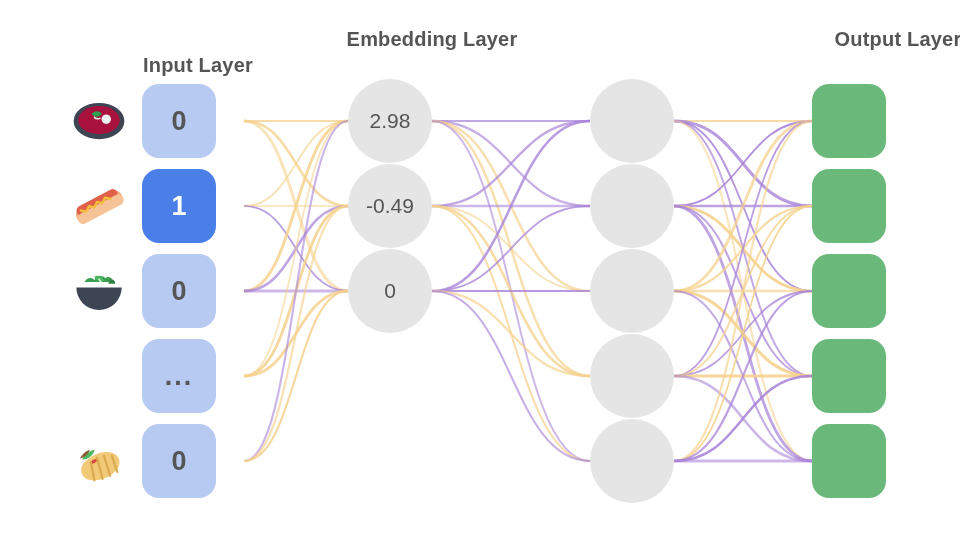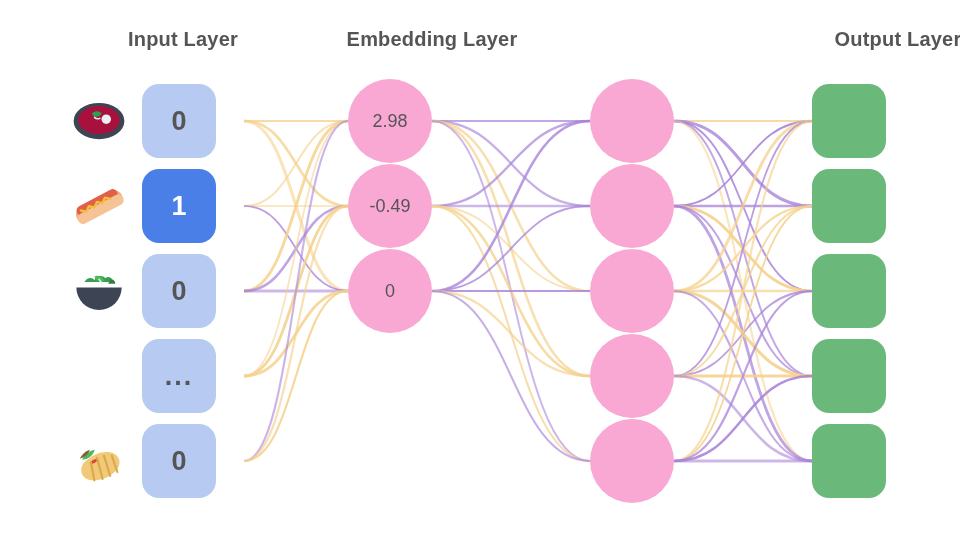--- a/index.html
+++ b/index.html
@@ -24,21 +24,21 @@
     position: absolute;
     top: 28px;
     font-size: 20px;
     font-weight: bold;
     color: #555555;
     letter-spacing: 0.2px;
     white-space: nowrap;
     text-align: center;
     transform: translateX(-50%);
   }
-  #title-input    { left: 183px; }
+  #title-input    { left: 198px; margin-top: 26px; }
   #title-embed    { left: 432px; }
   #title-output   { left: 898px; }
 
   
   #edges {
     position: absolute;
     left: 0; top: 0;
     width: 960px; height: 540px;
     pointer-events: none;
   }
@@ -83,25 +83,25 @@
     font-size: 27px;
     letter-spacing: 2px;
   }
 
   
   .node-circle {
     position: absolute;
     width: 84px;
     height: 84px;
     border-radius: 50%;
-    background: #f9a8d4;
+    background: #e5e5e5;
     display: flex;
     align-items: center;
     justify-content: center;
-    font-size: 18px;
+    font-size: 21px;
     color: #555555;
     box-sizing: border-box;
   }
 
   
   .output-box {
     position: absolute;
     width: 74px;
     height: 74px;
     border-radius: 17px;

